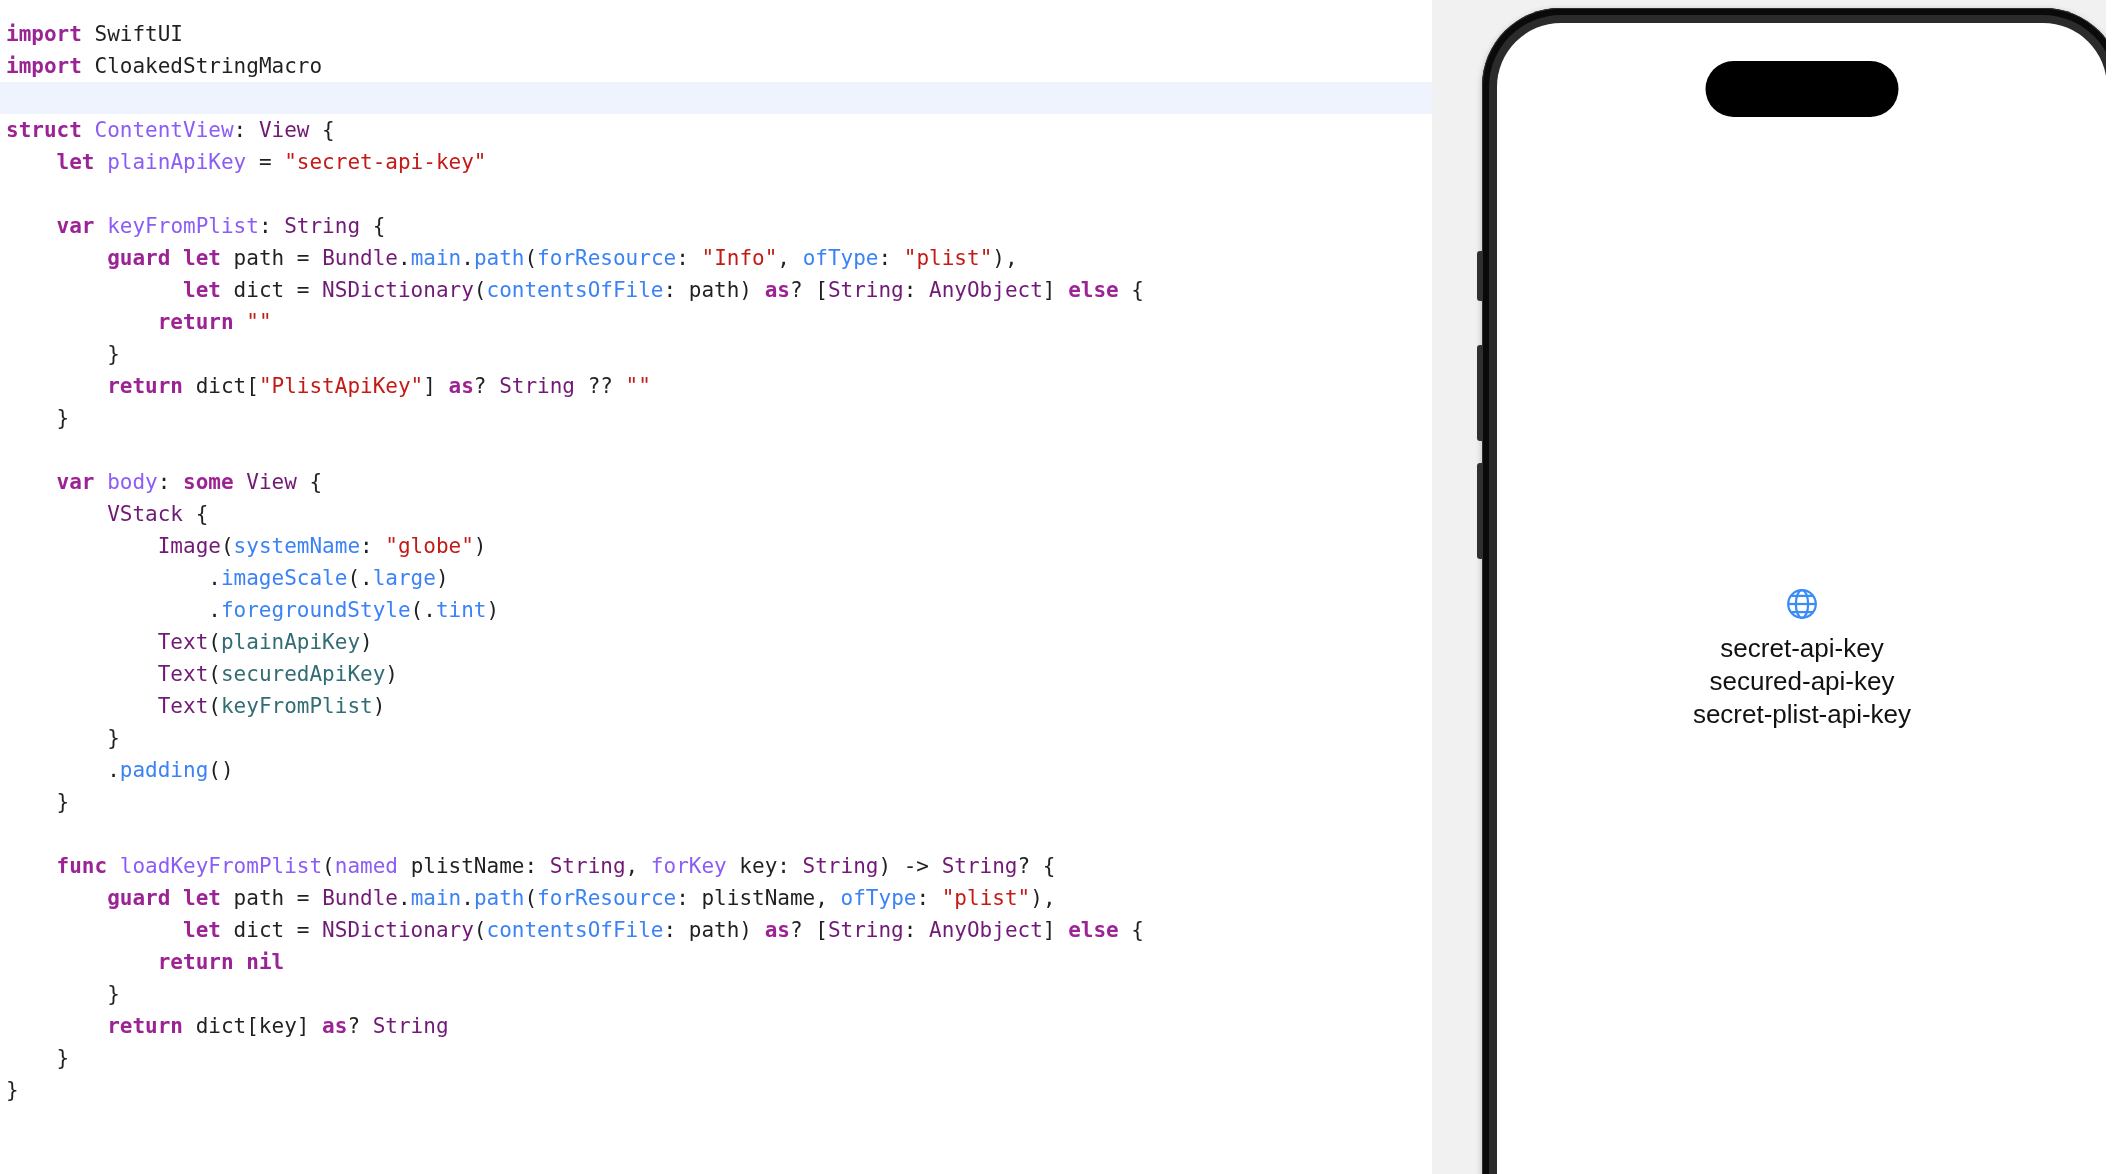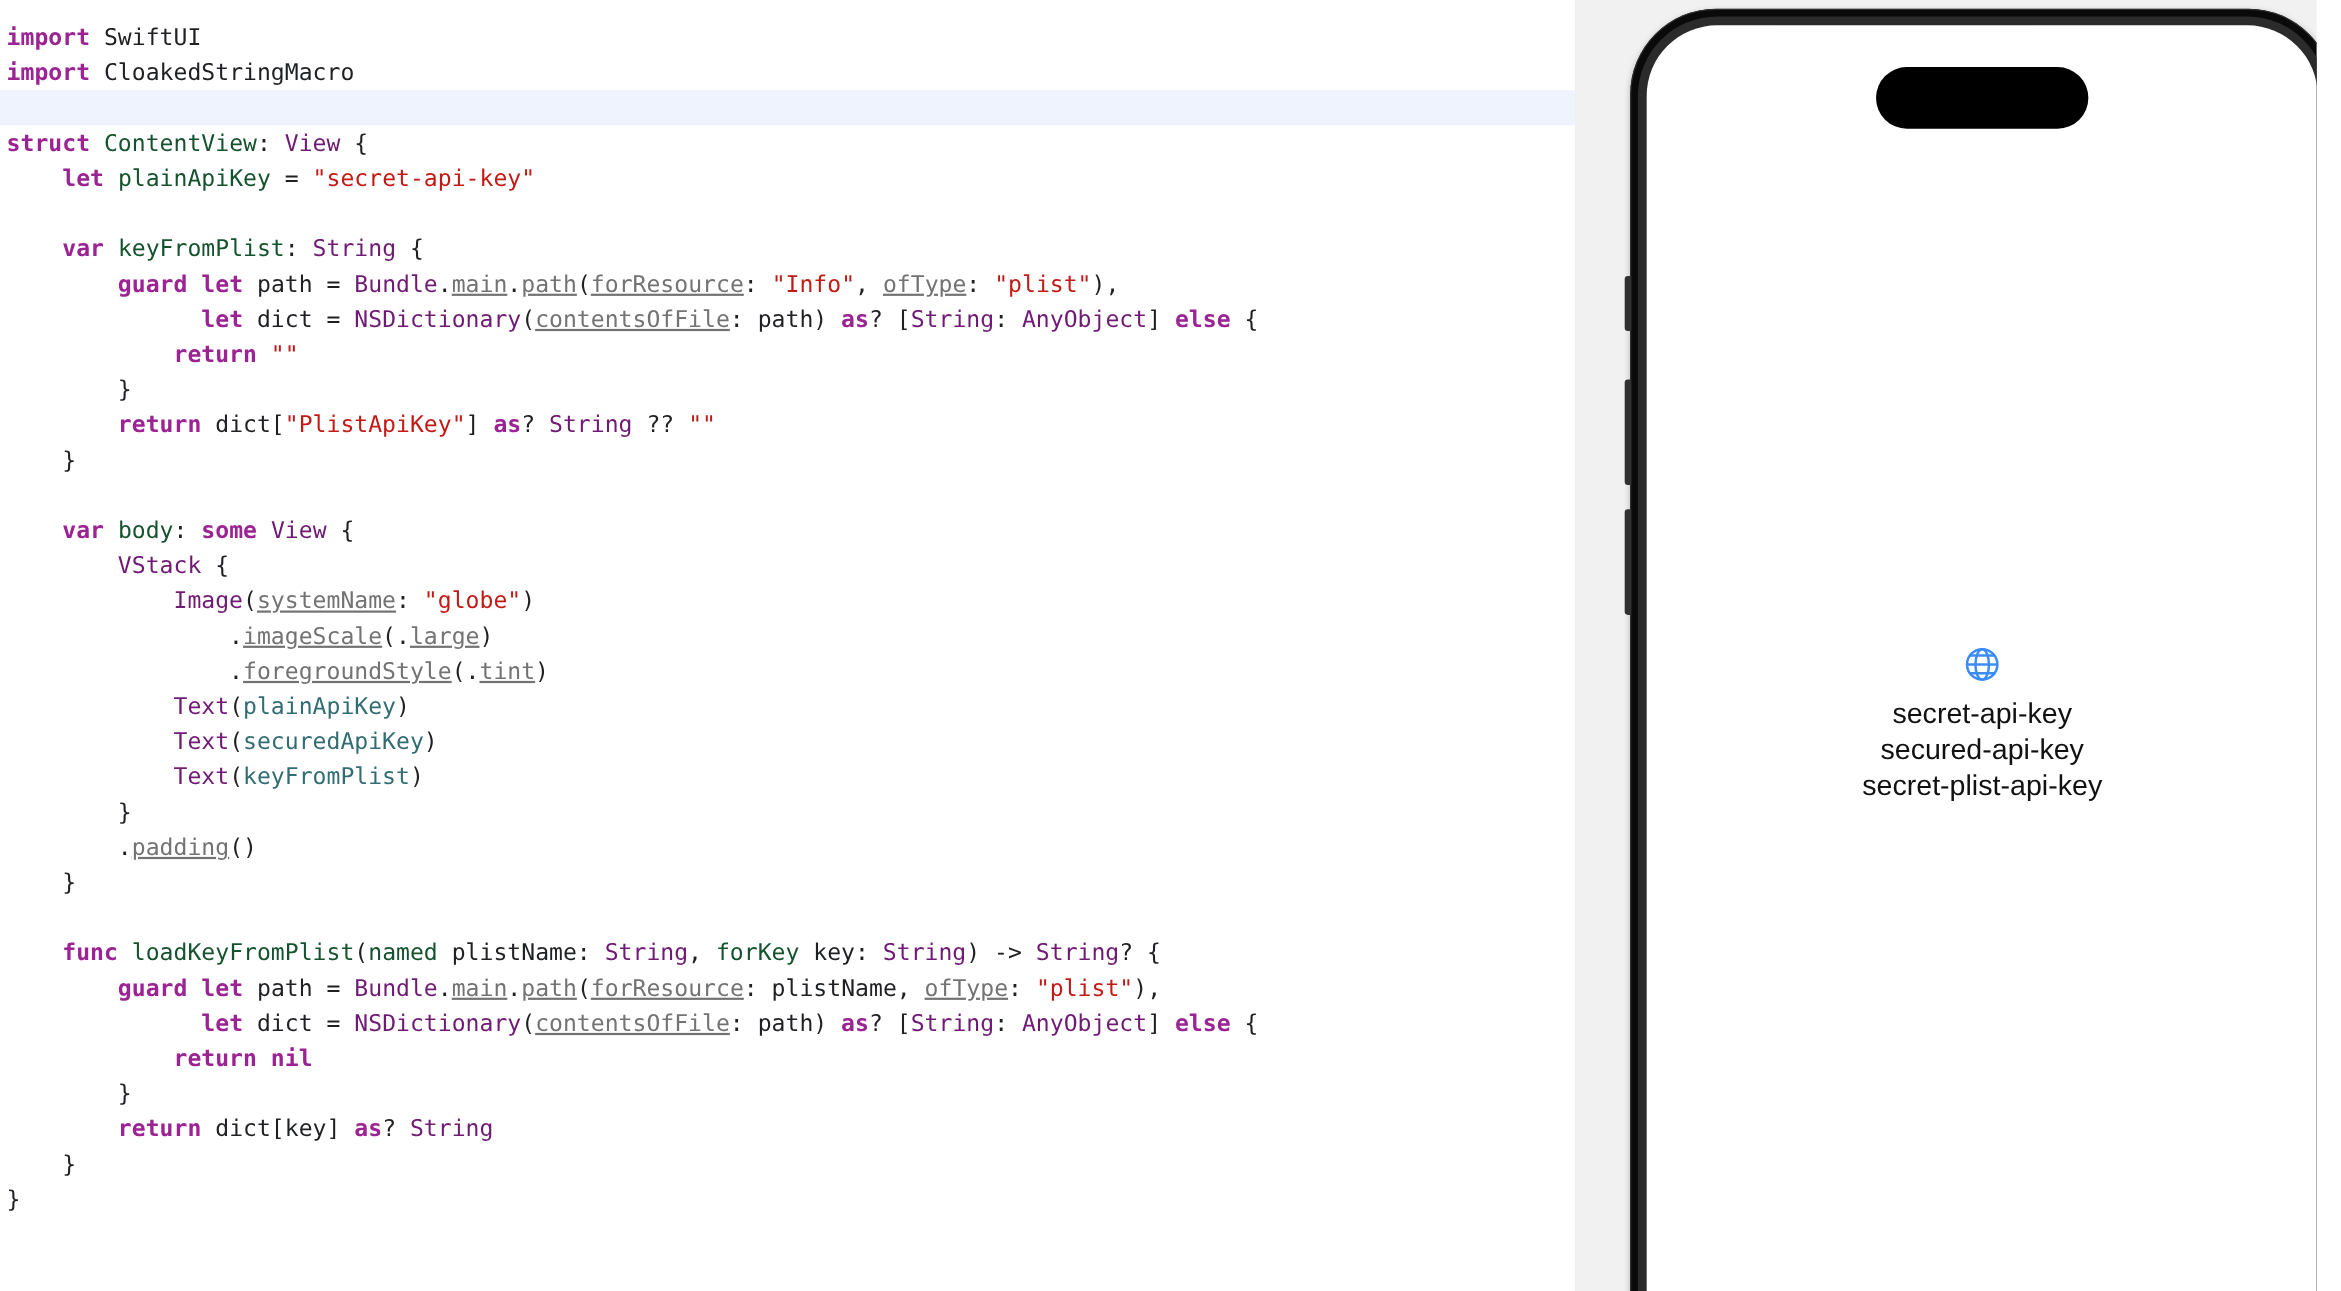--- a/index.html
+++ b/index.html
@@ -49,22 +49,22 @@
     padding-left: 6px;
   }
   .code-line.highlight {
     background: #eff3fd;
     width: 1432px;
   }
 
   
   .kw   { color: #9b2393; font-weight: bold; }  
   .type { color: #701a75; }                      
-  .mem  { color: #737373; text-decoration: underline; }                      
-  .id   { color: #14532d; }                      
+  .mem  { color: #3b82f6; }                      
+  .id   { color: #8b5cf6; }                      
   .prop { color: #326d74; }                      
   .str  { color: #c41a16; }                      
   .pln  { color: #1f2023; }                      
 
   
   .editor-scrollbar-track {
     position: absolute;
     top: 0;
     left: 1432px;
     width: 22px;

